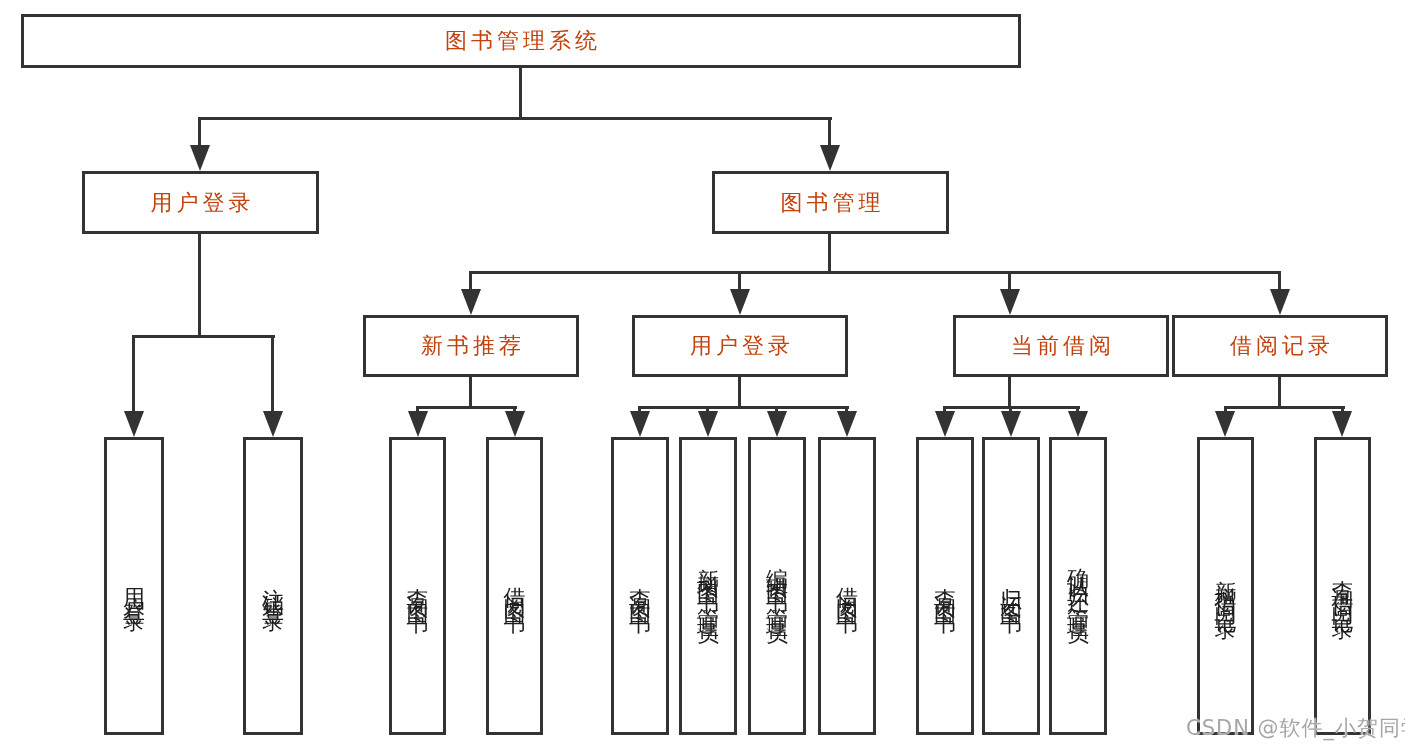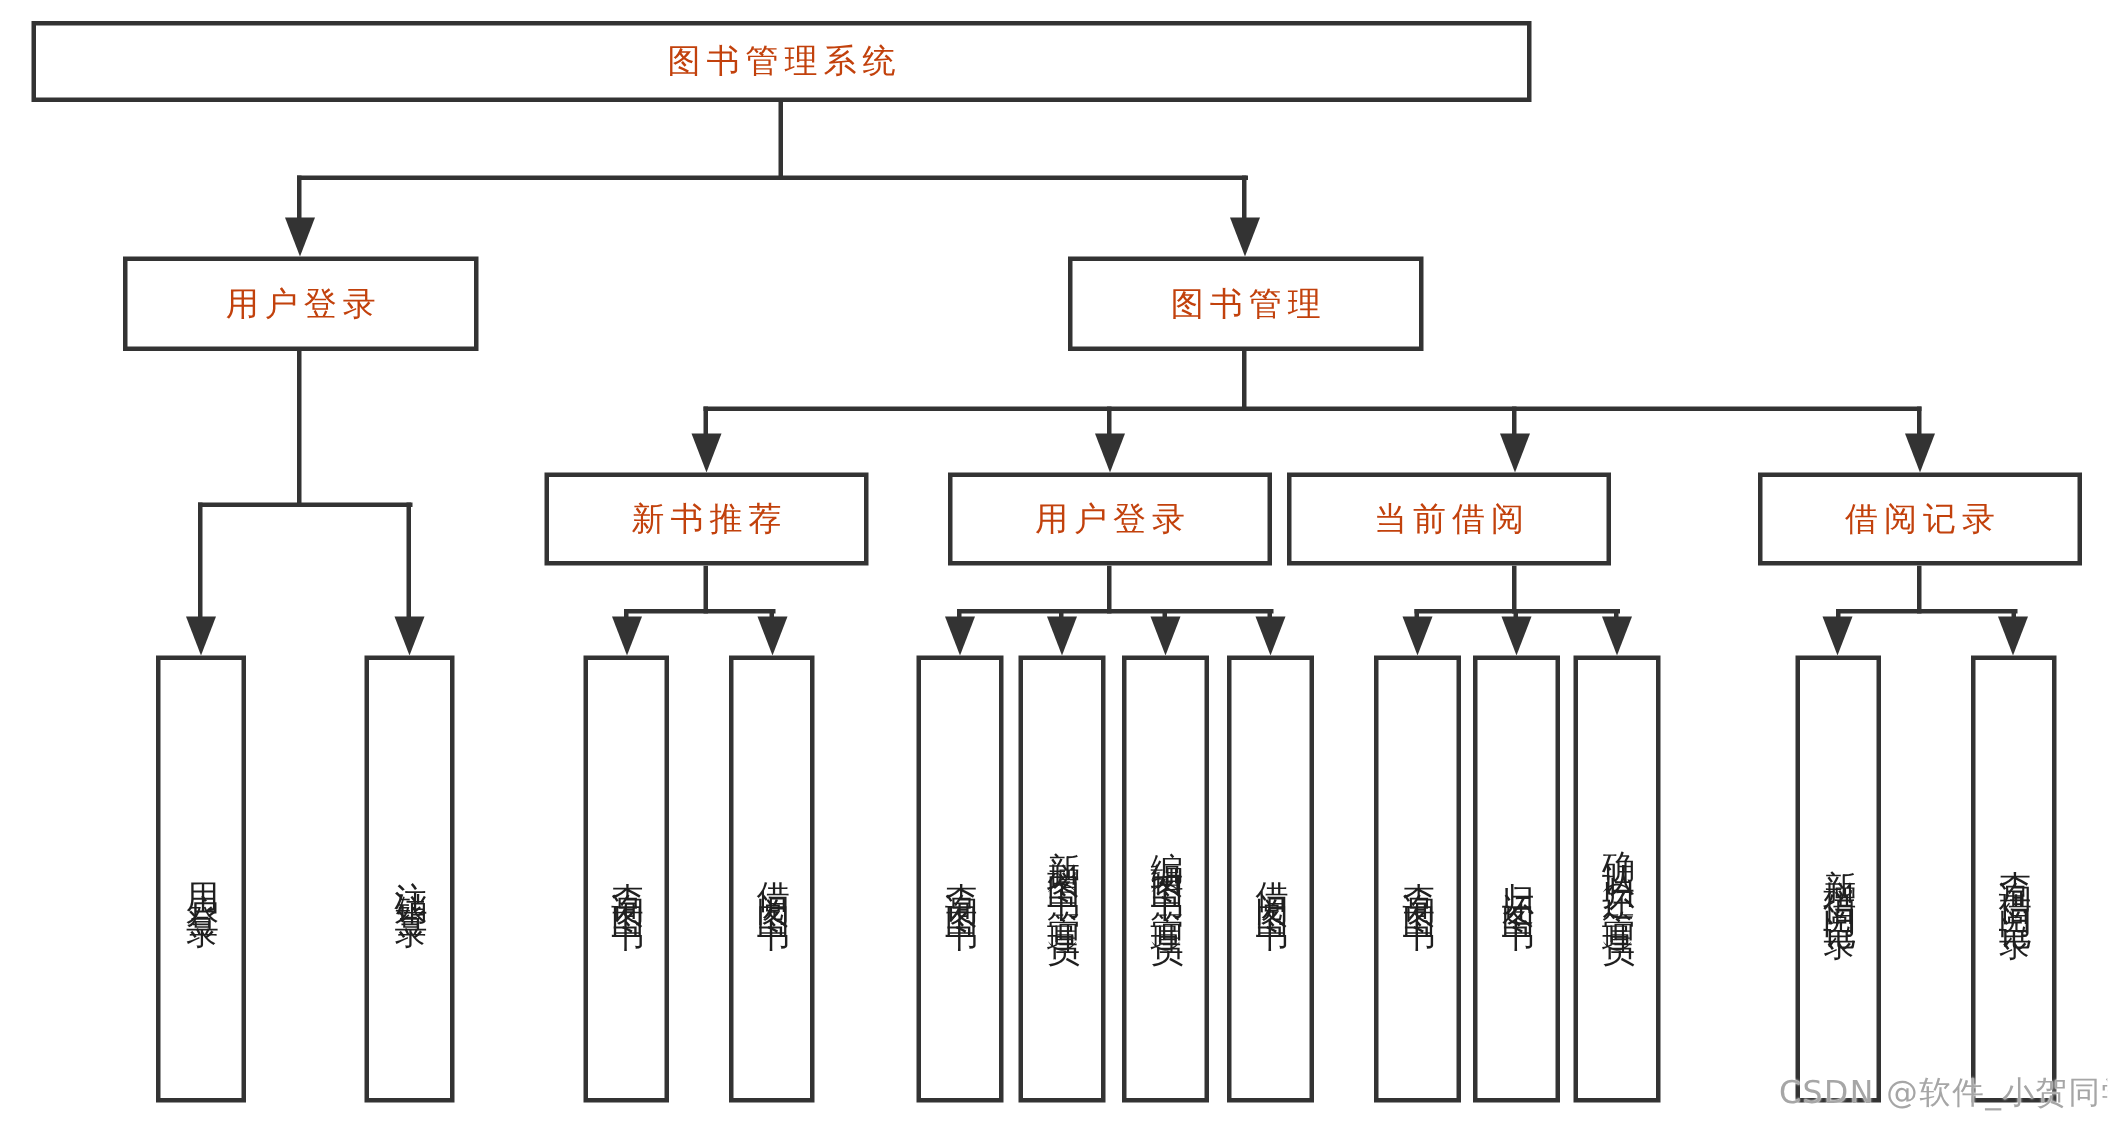--- a/index.html
+++ b/index.html
@@ -119,21 +119,21 @@
   </div>
 
   <div class="hbox" style="left:363px;top:315px;width:216px;height:62px">
     <span>新书推荐</span>
   </div>
 
   <div class="hbox" style="left:632px;top:315px;width:216px;height:62px">
     <span>用户登录</span>
   </div>
 
-  <div class="hbox" style="left:858px;top:315px;width:216px;height:62px">
+  <div class="hbox" style="left:953px;top:315px;width:216px;height:62px">
     <span>当前借阅</span>
   </div>
 
   <div class="hbox" style="left:1172px;top:315px;width:216px;height:62px">
     <span>借阅记录</span>
   </div>
 
   <div class="vbox" style="left:104px;top:437px;width:60px;height:298px">
     <span>用户登录</span>
   </div>

